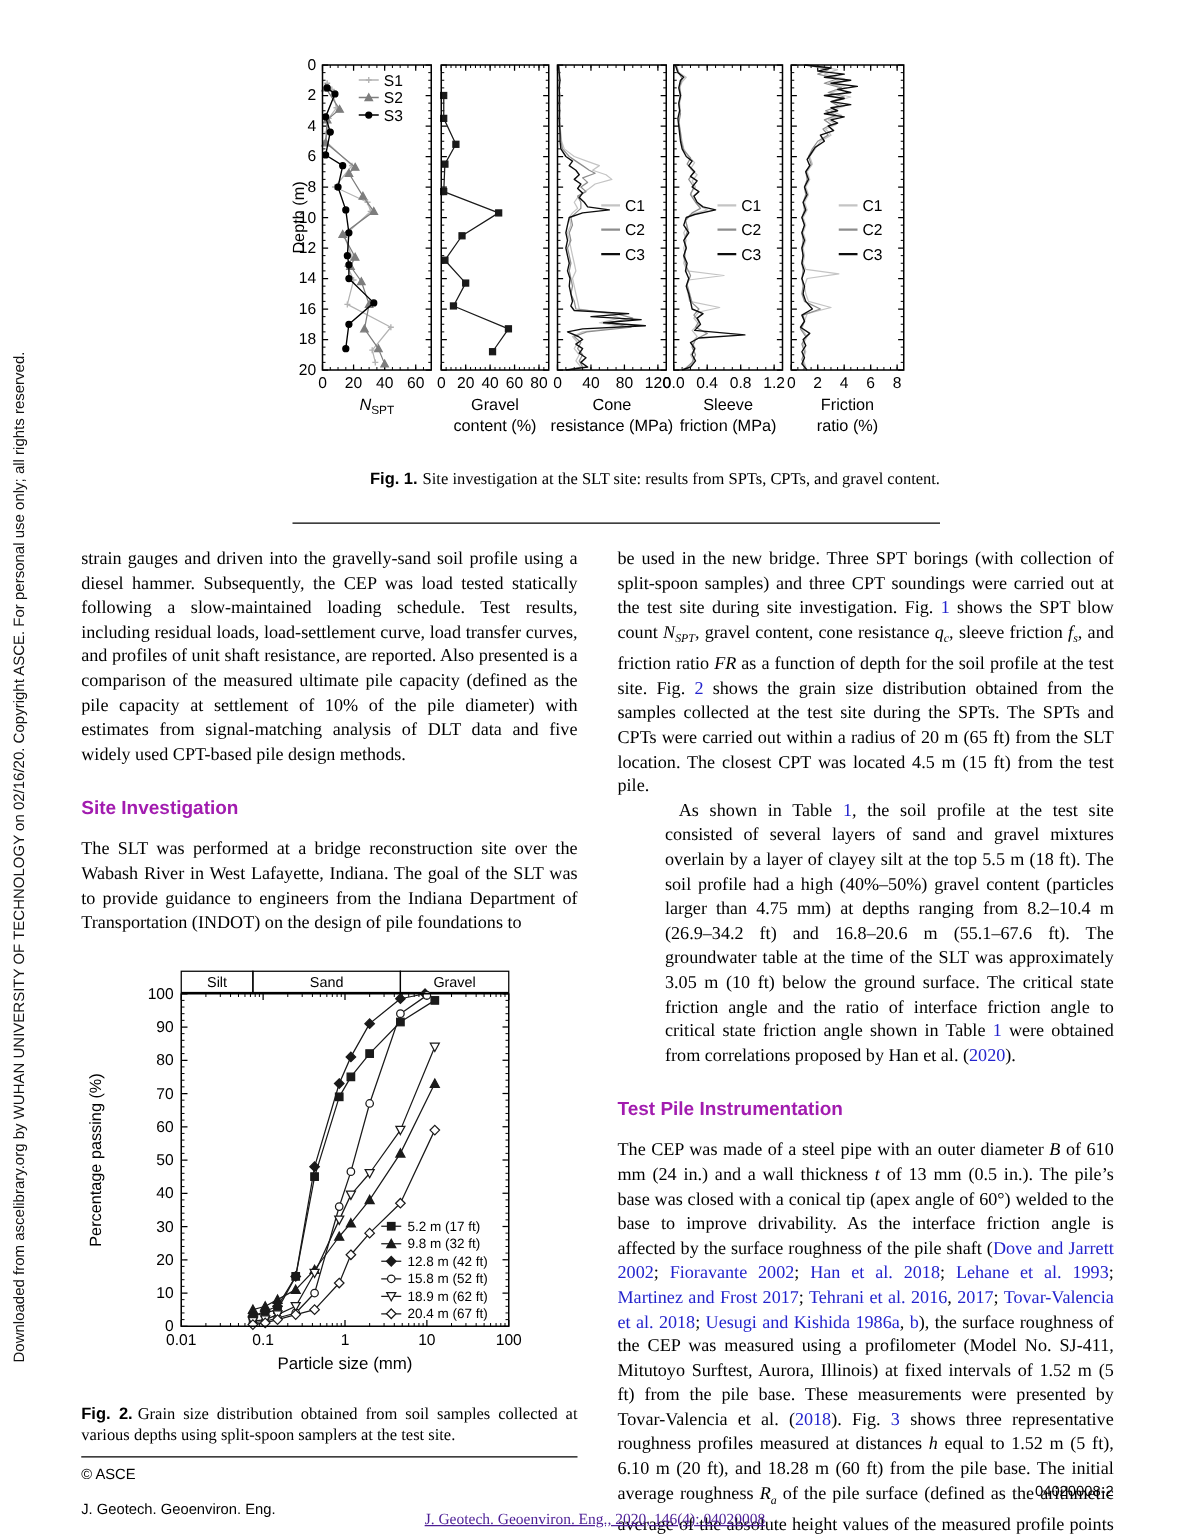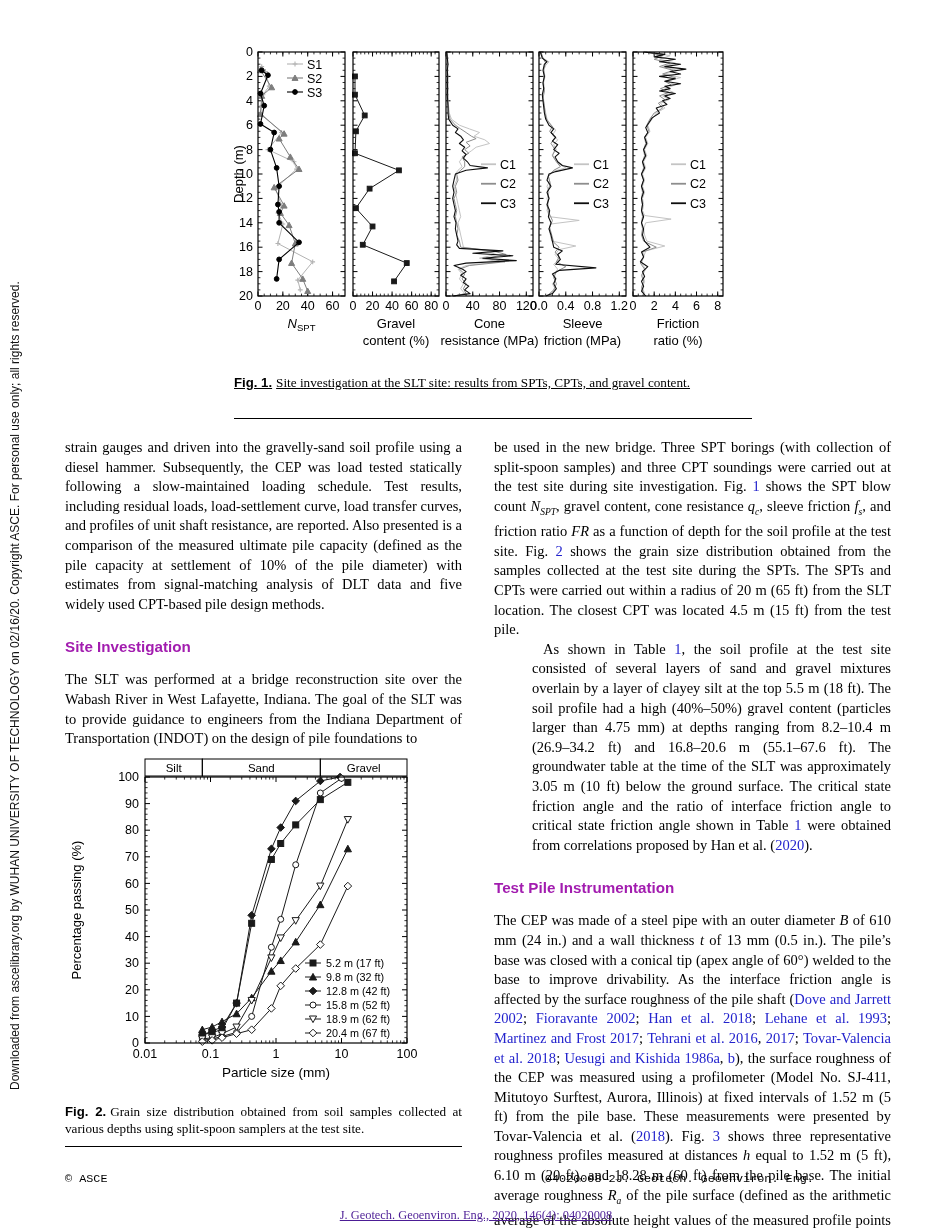--- a/index.html
+++ b/index.html
@@ -4,36 +4,36 @@
 <style>
   html,body{margin:0;padding:0;background:#888;}
   .page{position:relative;width:952px;height:1232px;margin:0 auto;background:#ffffff;
         font-family:"Liberation Serif",serif;color:#000;overflow:hidden;}
   .sidebar-rot{position:absolute;left:8px;top:1090px;width:884px;
         transform:rotate(-90deg);transform-origin:0 0;
         font-family:"Liberation Sans",sans-serif;font-size:12px;color:#111;white-space:nowrap;}
   .fig1-wrap{position:absolute;left:234px;top:44px;width:518px;}
   .fig1-wrap svg{display:block;}
   .caption{font-size:13.2px;line-height:17.5px;border-bottom:1.6px solid #000;}
-  .cap-center{text-align:left;padding-bottom:26px;margin-top:8px;white-space:nowrap;text-decoration:underline;}
+  .cap-center{text-align:right;padding-bottom:26px;margin-top:8px;white-space:nowrap;}
   .cap-label{font-family:"Liberation Sans",sans-serif;font-weight:bold;margin-right:4px;}
   .columns{position:absolute;left:65px;top:438px;width:826px;display:flex;gap:32px;}
   .col{width:397px;}
   .col p{margin:0;font-size:14.5px;line-height:19.6px;text-align:justify;}
   p.indent{text-indent:11px;margin-left:38px;}
   h2{font-family:"Liberation Sans",sans-serif;font-size:15.2px;font-weight:bold;
      margin:24px 0 15px 0;color:#a21caf;}
   .lnk{color:#2323cd;}
   .it{font-style:italic;}
   .col sub,.cap sub{font-size:9.5px;}
   sub.sb{font-style:italic;font-size:9.5px;}
-  .fig2-wrap{margin-top:6px;}
+  .fig2-wrap{margin-top:24px;}
   .fig2-wrap .caption{text-align:justify;padding-bottom:8px;margin-top:12px;white-space:normal;}
   .footer{position:absolute;left:65px;top:1172px;width:826px;
-          font-family:Liberation Mono, monospace;font-size:11.8px;display:flex;}
+          font-family:Liberation Sans, sans-serif;font-size:11.8px;display:flex;flex-direction:column;}
   .footer .f-left{flex:1;text-align:left;}
   .footer .f-center{flex:1;text-align:right;}
   .footer .f-right{flex:1;text-align:left;}
   .bottom-cite{position:absolute;left:0;top:1208px;width:952px;text-align:center;
           font-size:12.4px;color:#4c1d95;text-decoration:underline;}
 </style>
 </head>
 <body>
 
 <div class="page">

